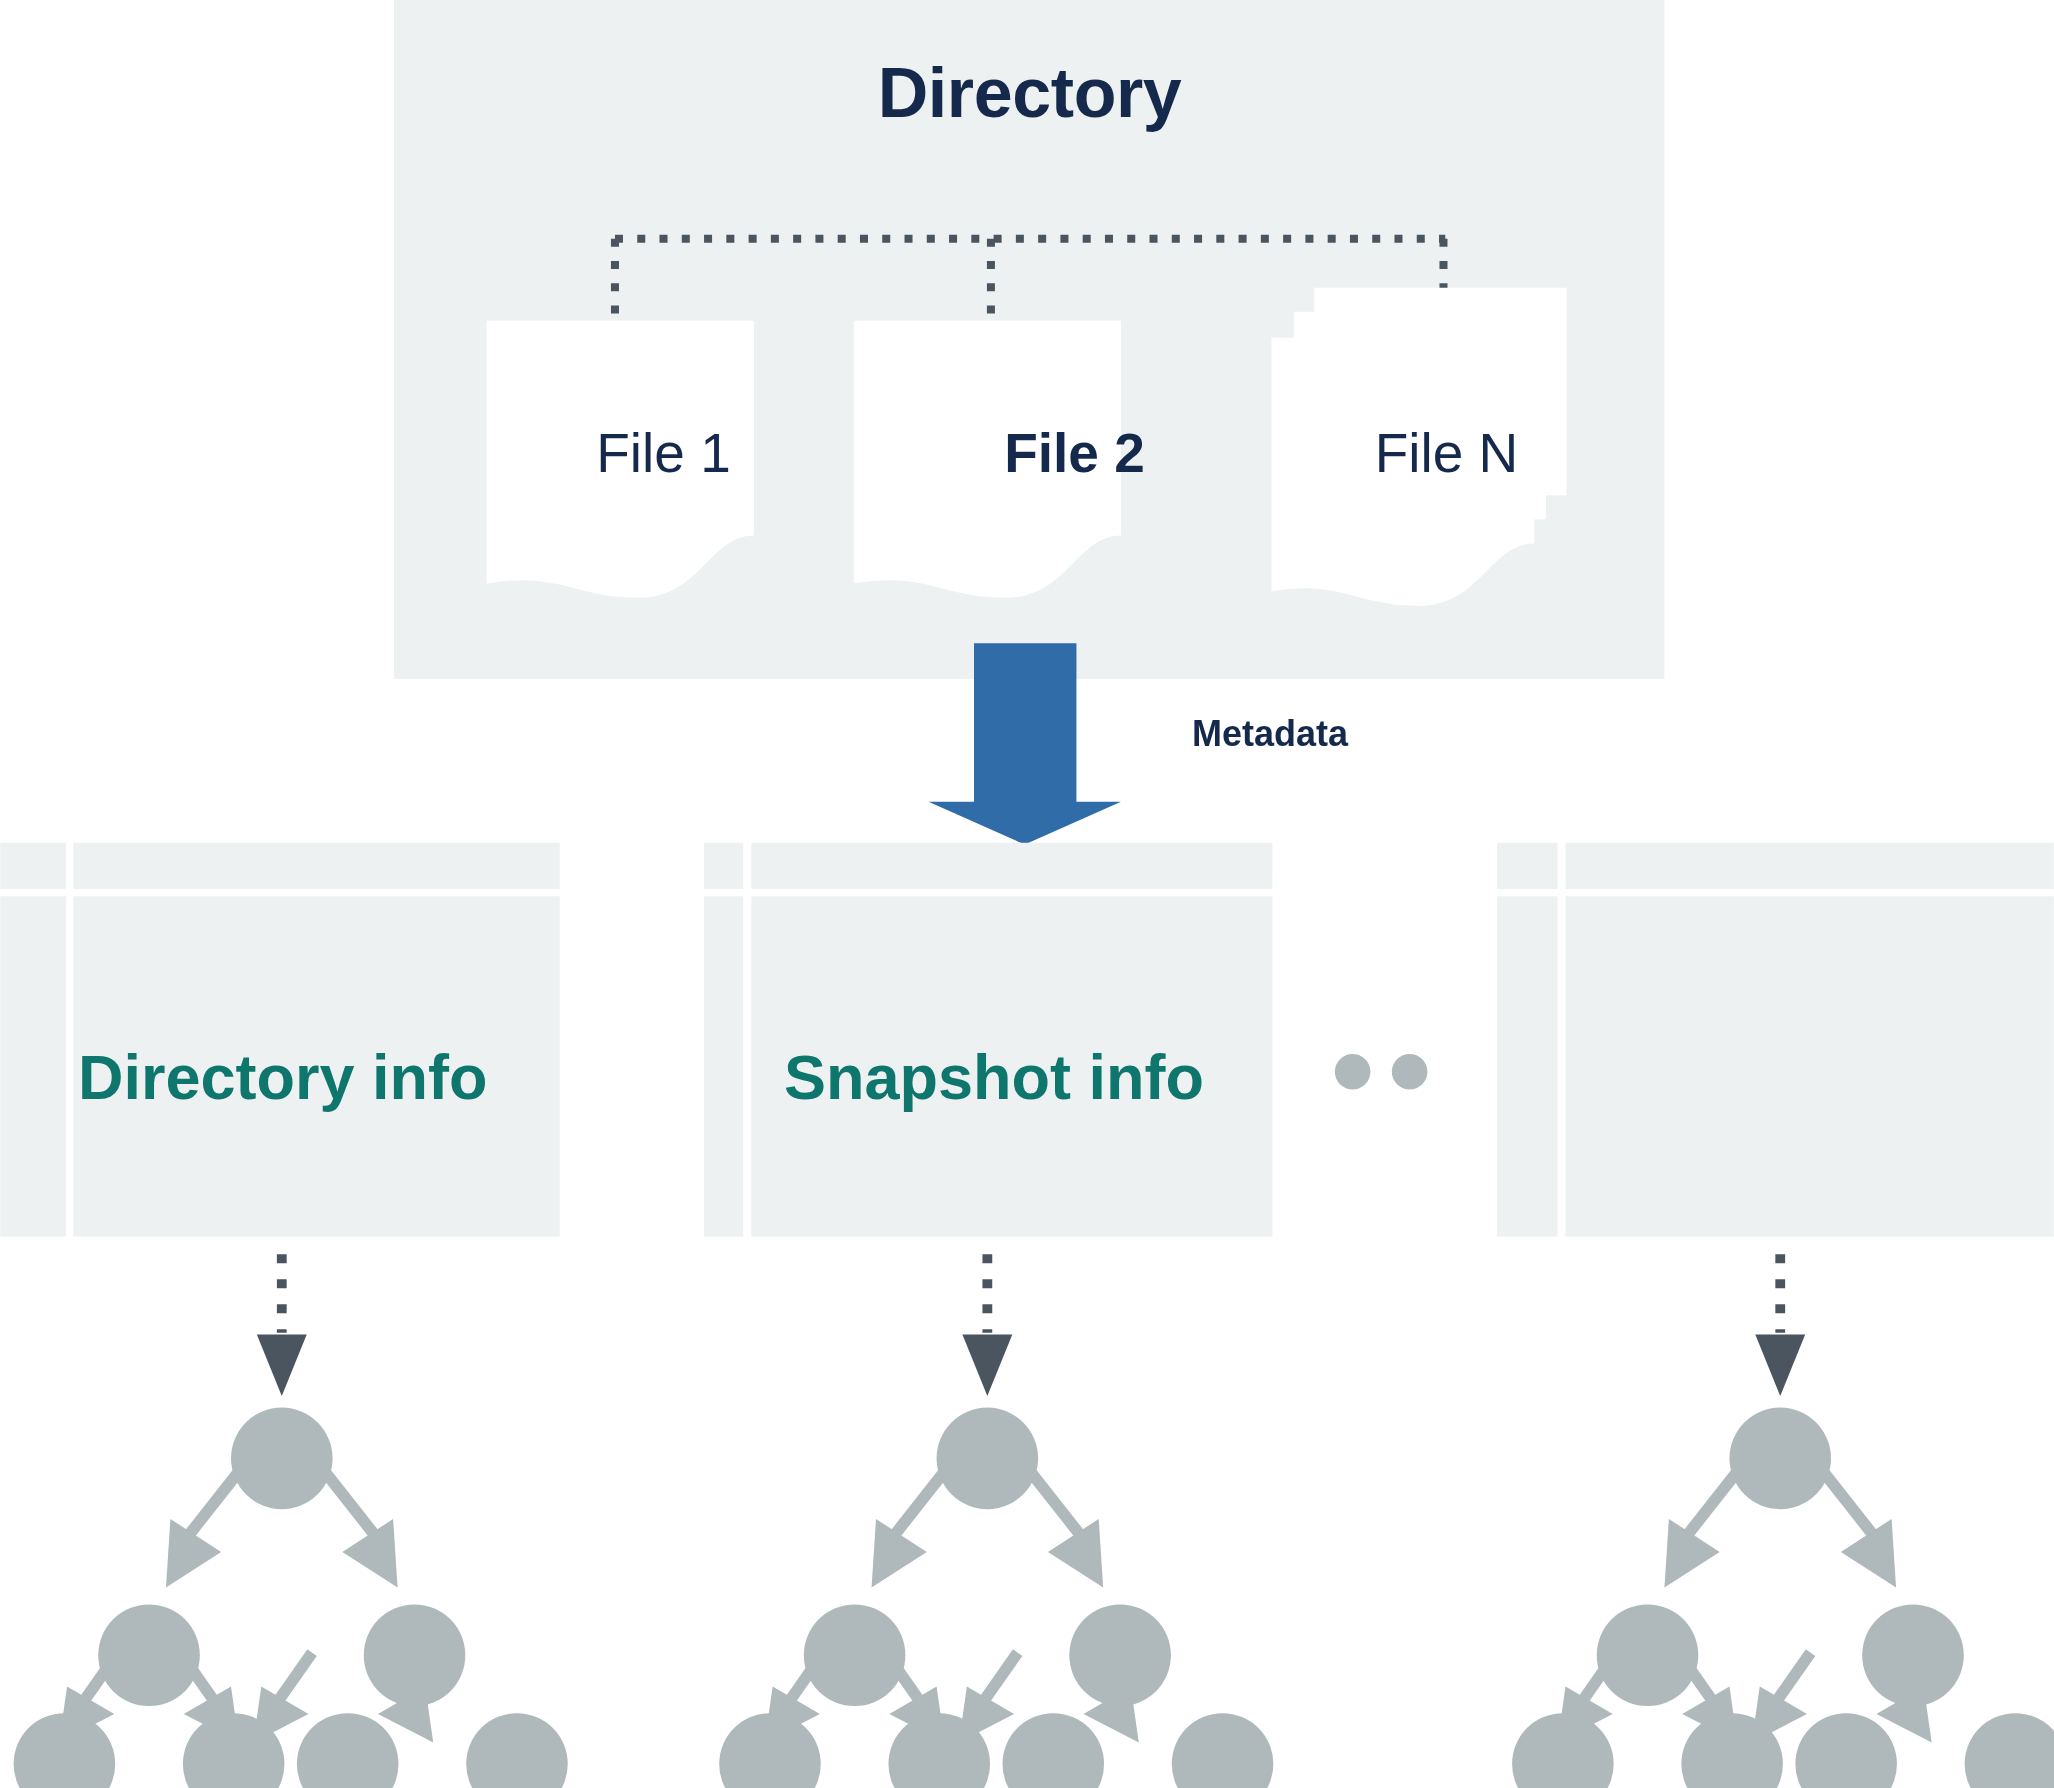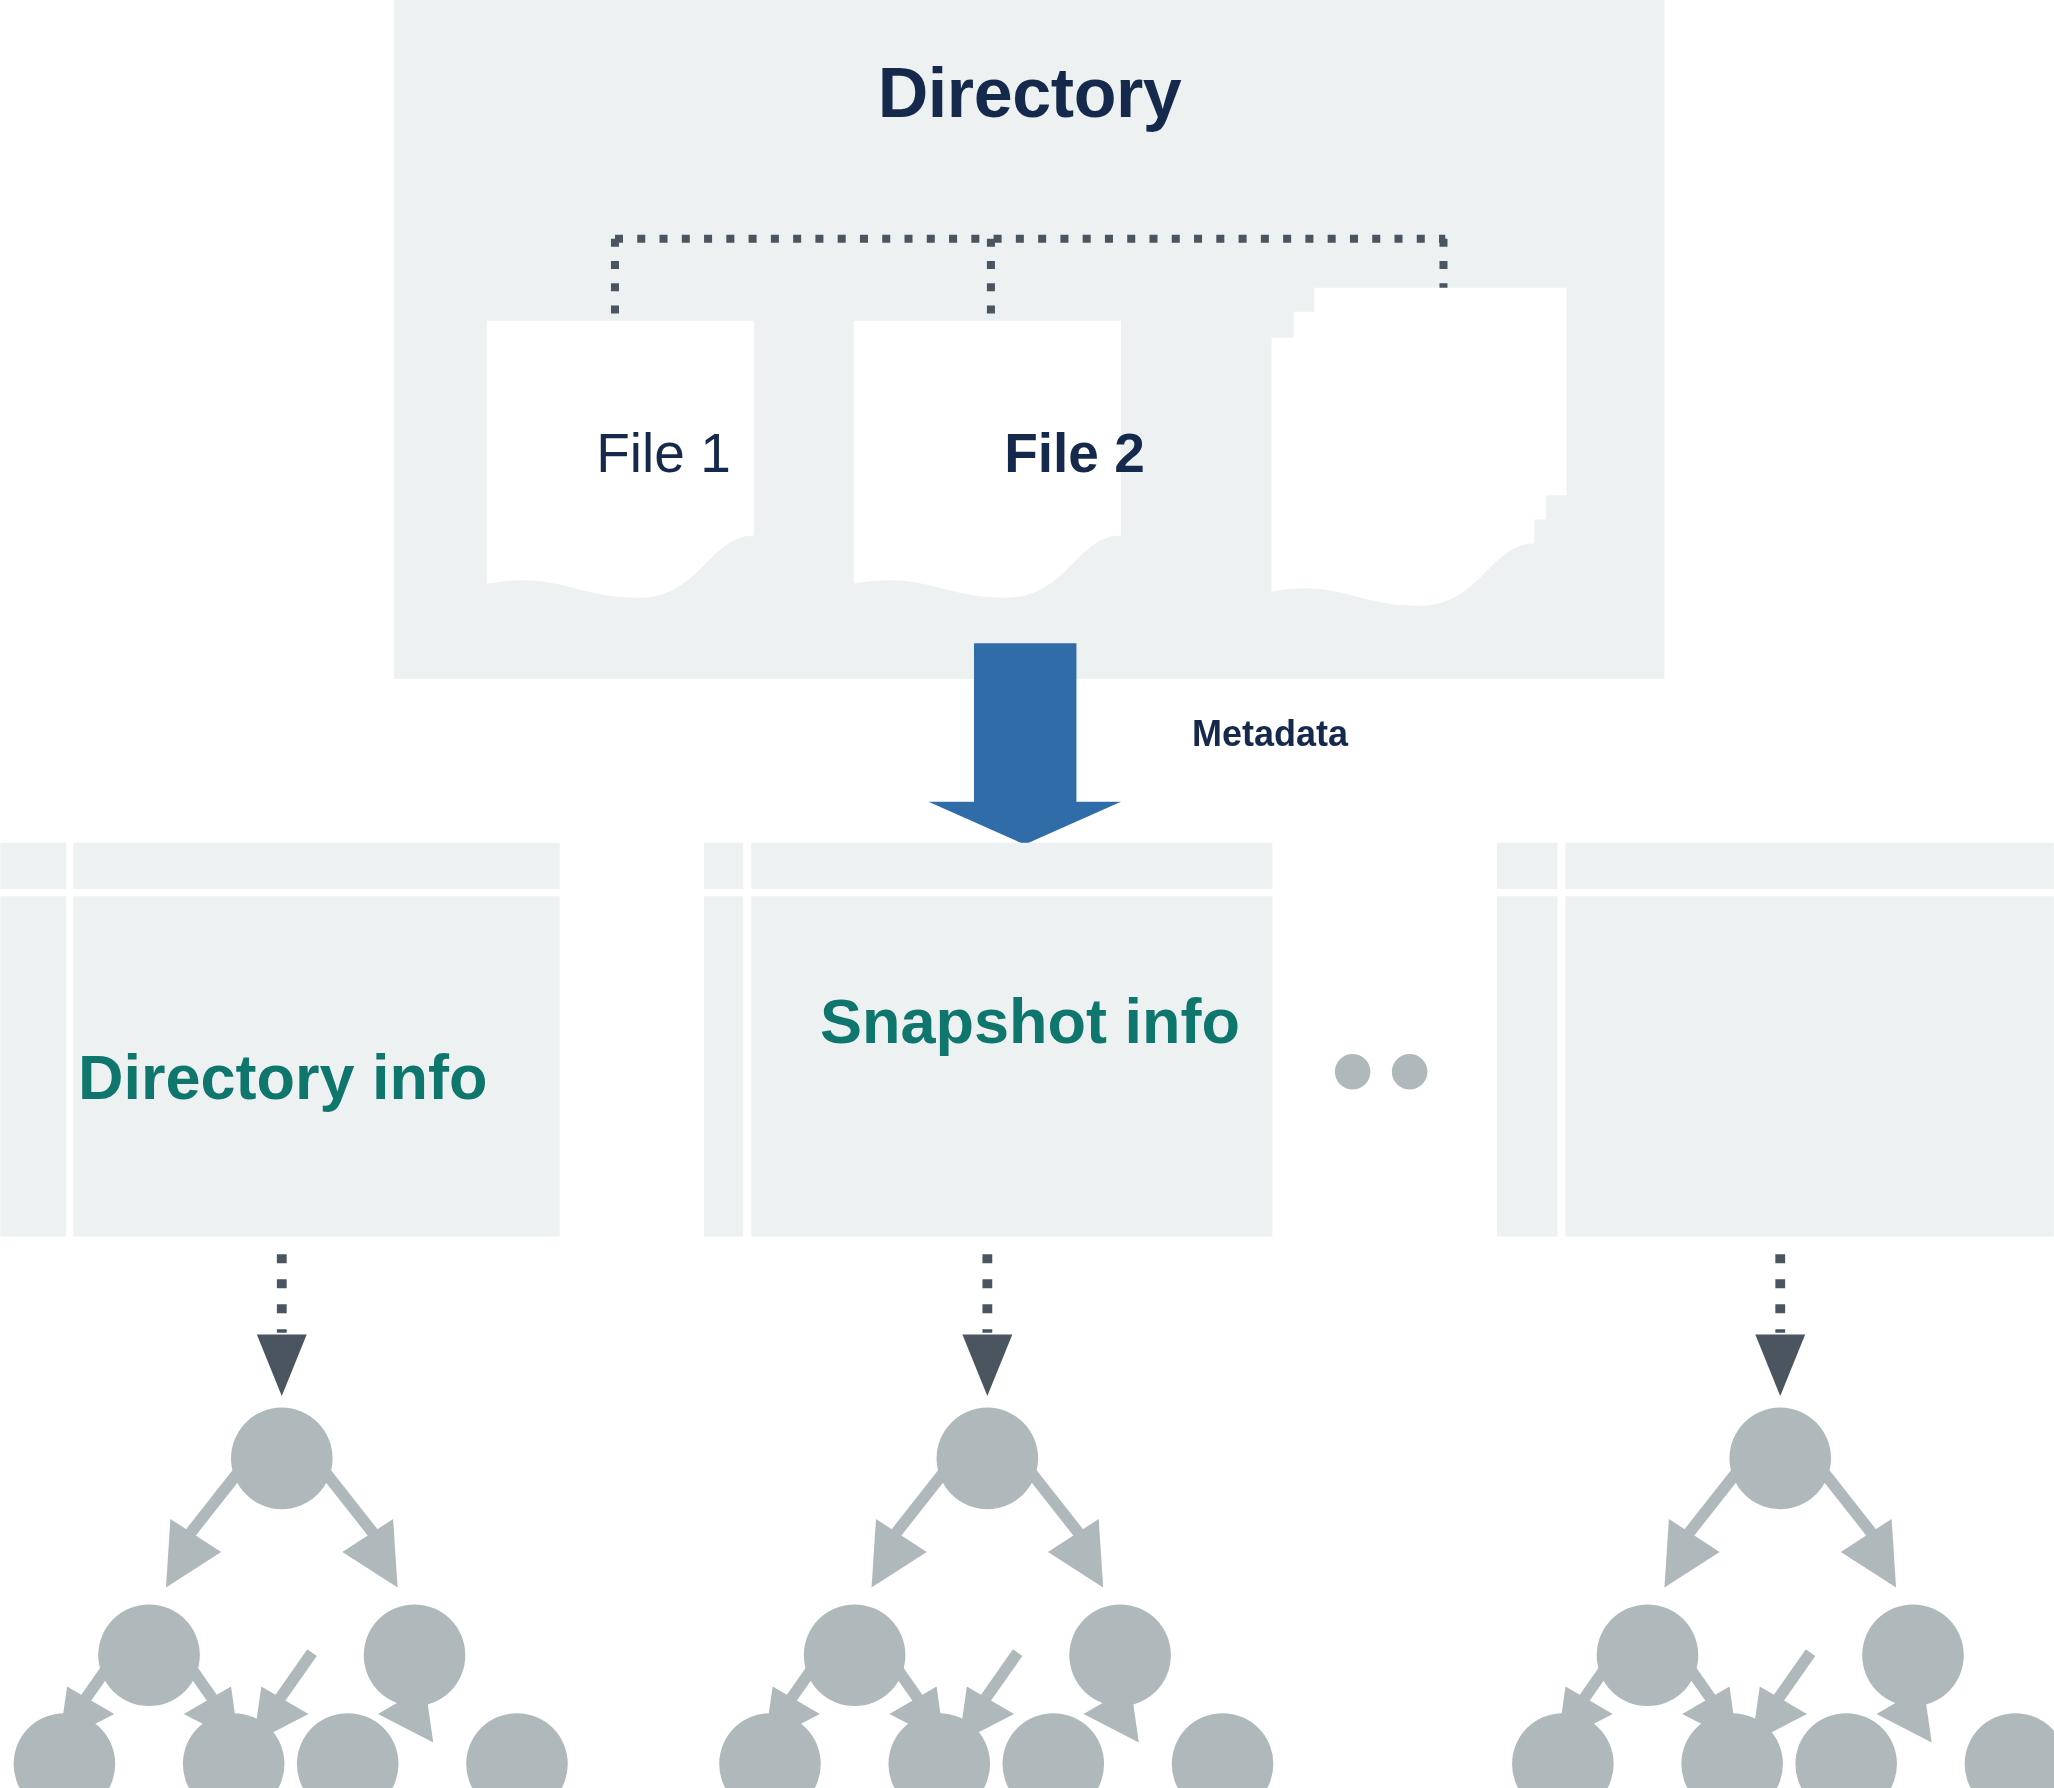--- a/index.html
+++ b/index.html
@@ -174,20 +174,21 @@
         <circle cx="2262" cy="1980" r="57"></circle>
       </g>
     </g>
 
   </svg>
 
   <div class="dir-title">Directory</div>
 
   <div class="file-label" style="left:487px;top:421px;width:267px;">File 1</div>
   <div class="file-label" style="left:898px;top:421px;width:267px;font-weight:bold;">File 2</div>
+  <div class="file-label" style="left:1272px;top:421px;width:263px;">File N</div>
 
   <div class="meta-label" style="left:1185px;top:713px;">Metadata</div>
 
   <div class="box-label" style="left:78px;top:1041px;">Directory info</div>
-  <div class="box-label" style="left:784px;top:985px;margin-left:36px;">Snapshot info</div>
+  <div class="box-label" style="left:784px;top:1041px;">Snapshot info</div>
 
 </div>
 
 
 </body></html>

